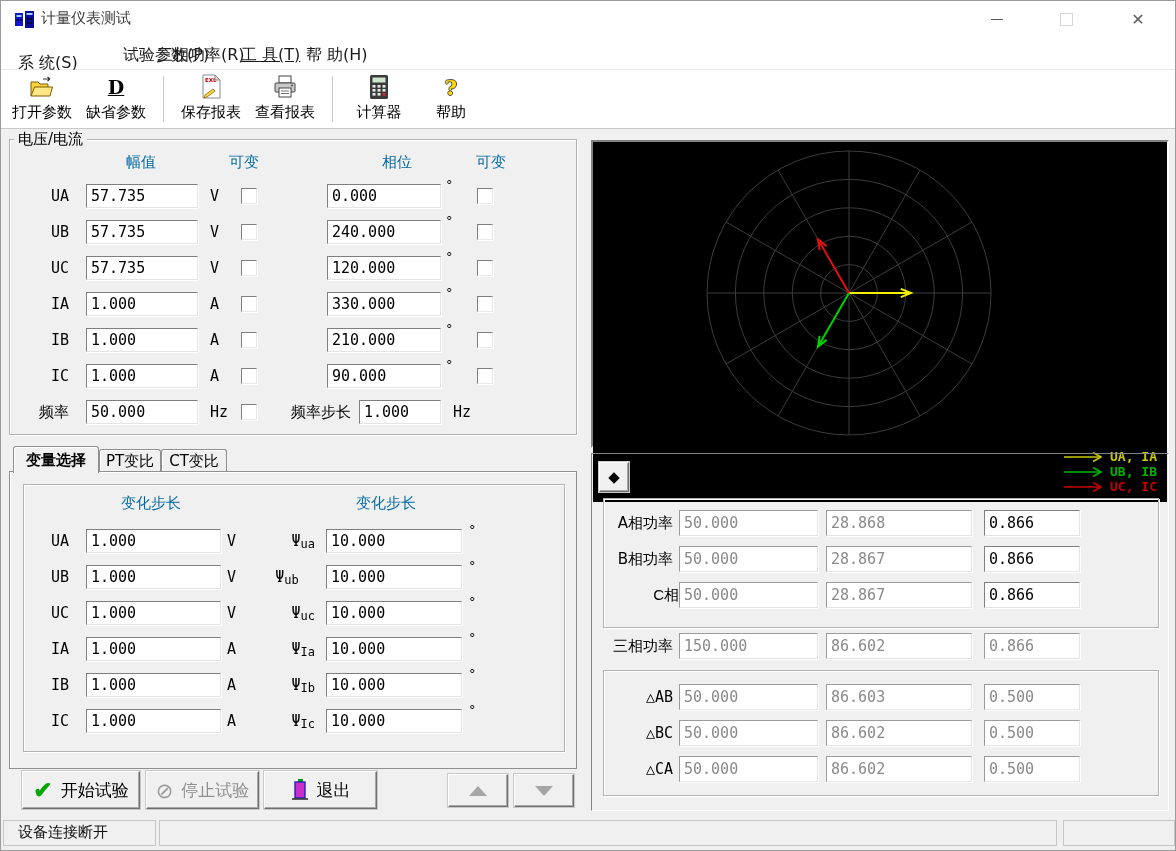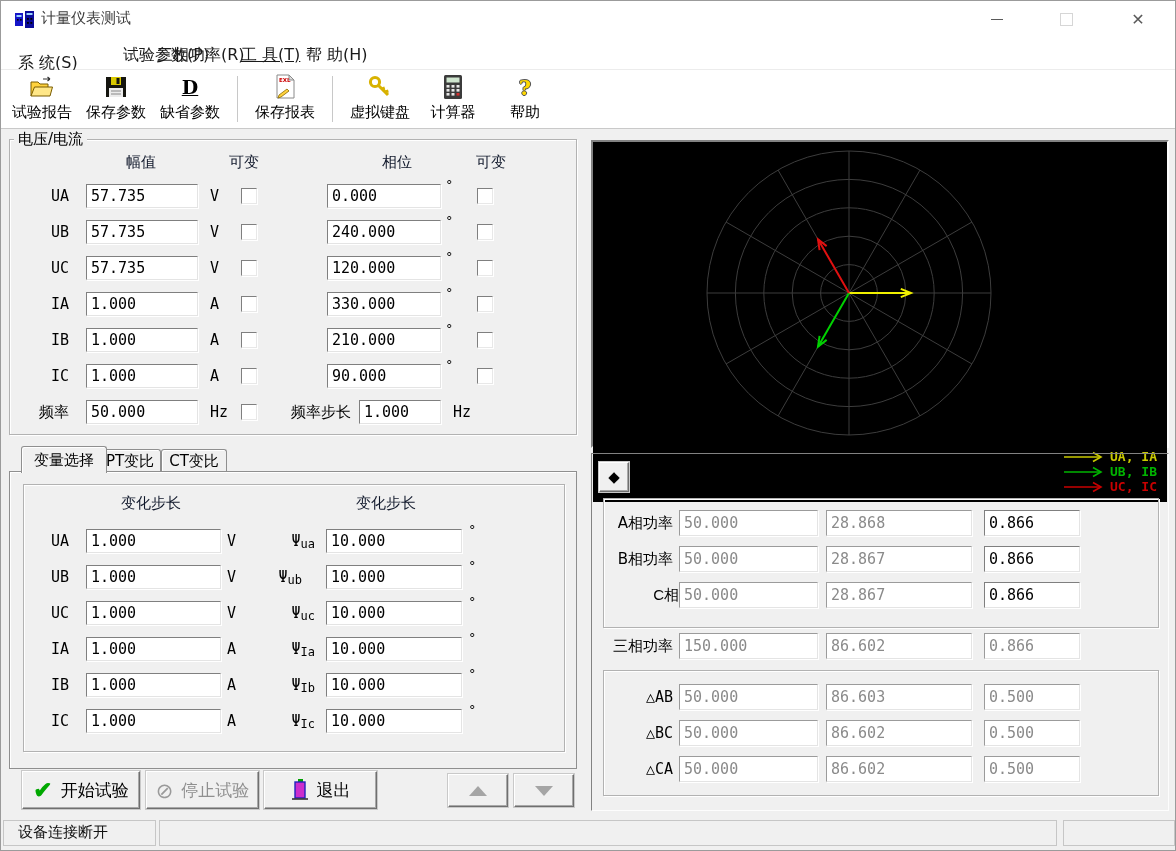--- a/index.html
+++ b/index.html
@@ -14,21 +14,21 @@
   .menu-item{position:absolute;top:6px;font-size:16px;color:#1a1a1a;padding:2px 4px;}
   .toolbar{position:absolute;left:0;top:69px;width:100%;height:59px;background:#ffffff;border-bottom:1px solid #c9c9c9;display:flex;align-items:stretch;padding-left:4px;box-sizing:border-box;}
   .tbtn{display:flex;flex-direction:column;align-items:center;justify-content:flex-start;padding:3px 7px 0 7px;min-width:58px;}
   .tbtn .ticon{height:28px;display:flex;align-items:center;justify-content:center;}
   .tbtn .tlabel{font-size:15px;color:#000;line-height:22px;white-space:nowrap;}
   .tsep{width:1px;background:#c8c8c8;margin:6px 10px;}
   
   .client{position:absolute;left:0;top:128px;width:100%;height:690px;background:#f0f0f0;}
   .groupbox{position:absolute;border:1px solid #b2b2b2;box-shadow:inset 1px 1px 0 #ffffff,1px 1px 0 #ffffff;}
   .gb-label{position:absolute;background:#f0f0f0;padding:0 4px;font-size:15px;color:#000;white-space:nowrap;}
-  .hdr{position:absolute;font-size:15px;color:#0f172a;text-align:center;}
+  .hdr{position:absolute;font-size:15px;color:#0369a1;text-align:center;}
   .rowlabel{position:absolute;font-size:15px;color:#000;text-align:right;font-family:"DejaVu Sans Mono","DejaVu Sans",monospace;}
   .field{position:absolute;box-sizing:border-box;background:#fff;border:1px solid;border-color:#7f7f7f #e4e4e4 #e4e4e4 #7f7f7f;box-shadow:1px 1px 0 #ffffff;font:15px "DejaVu Sans Mono",monospace;color:#000;padding:1px 4px;}
   .field.muted{color:#8a8a8a;border-color:#9b9b9b #e4e4e4 #e4e4e4 #9b9b9b;}
   .unit{position:absolute;font-size:15px;font-family:"DejaVu Sans Mono",monospace;color:#000;}
   .deg{position:absolute;font-size:13px;color:#000;}
   .checkbox{position:absolute;width:14px;height:14px;background:#fff;border:1px solid;border-color:#7f7f7f #e8e8e8 #e8e8e8 #7f7f7f;box-shadow:1px 1px 0 #ffffff;}
   .tab{position:absolute;background:#f0f0f0;border:1px solid #8f8f8f;border-bottom:none;border-radius:3px 3px 0 0;font-size:15px;display:flex;align-items:center;justify-content:center;box-shadow:inset 1px 1px 0 #fff;}
   .tabpane{position:absolute;background:#f0f0f0;border:1px solid #8f8f8f;box-shadow:inset 1px 1px 0 #fff;}
   .push{position:absolute;box-sizing:border-box;background:#f0f0f0;border:1px solid;border-color:#ffffff #6f6f6f #6f6f6f #ffffff;box-shadow:inset -1px -1px 0 #a8a8a8,0 0 0 1px #c9c9c9;display:flex;align-items:center;justify-content:center;gap:8px;font-size:17px;color:#000;}
   .push.disabled{color:#8f8f8f;}
@@ -86,62 +86,53 @@
 
   <div class="toolbar">
     <div class="tbtn">
       <span class="ticon">
         <svg width="26" height="24" viewBox="0 0 26 24">
           <path d="M14 4 h7 M21 4 l-2.5 -2 M21 4 l-2.5 2" stroke="#333" stroke-width="1.2" fill="none"></path>
           <path d="M2 21 V7 h7 l2 2 h8 v3" fill="#ffd23e" stroke="#7a5c00"></path>
           <path d="M2 21 L5.5 12 h18 L21 21 Z" fill="#ffe788" stroke="#7a5c00"></path>
         </svg>
       </span>
-      <span class="tlabel">试验报告</span>
-    </div>
-    <div class="tbtn">
-      <span class="ticon">
-        <svg width="24" height="24" viewBox="0 0 24 24">
-          <rect x="2" y="2" width="20" height="20" fill="#15150f"></rect>
-          <rect x="7" y="2" width="10" height="8" fill="#d8c800"></rect>
-          <rect x="12.5" y="3" width="3" height="6" fill="#15150f"></rect>
-          <rect x="5" y="13" width="14" height="9" fill="#ececec"></rect>
-          <line x1="7" y1="16" x2="17" y2="16" stroke="#888"></line>
-            <line x1="7" y1="19" x2="17" y2="19" stroke="#888"></line>
-        </svg>
-      </span>
-      <span class="tlabel">保存参数</span>
+      <span class="tlabel">打开参数</span>
     </div>
     <div class="tbtn">
       <span class="ticon" style="font:bold 19px 'DejaVu Serif',serif;text-decoration:underline;">D</span>
       <span class="tlabel">缺省参数</span>
     </div>
     <div class="tsep"></div>
     <div class="tbtn">
       <span class="ticon">
         <svg width="24" height="26" viewBox="0 0 24 26">
           <path d="M4 1 h12 l5 5 v18 h-17 z" fill="#fff" stroke="#8a8a8a"></path>
           <path d="M16 1 l5 5 h-5 z" fill="#dcdcdc" stroke="#8a8a8a"></path>
           <rect x="5.5" y="3" width="9" height="5" fill="#fff"></rect>
           <text x="6" y="7.5" font-size="5.5" font-weight="bold" fill="#cc0000" font-family="DejaVu Sans,sans-serif">EXL</text>
           <path d="M6 21 l8 -6 l2 2 l-8 6 l-3 1 z" fill="#ffd23e" stroke="#8a6a00" stroke-width="0.8"></path>
         </svg>
       </span>
       <span class="tlabel">保存报表</span>
     </div>
-    <div class="tsep"></div>
     <div class="tbtn">
       <span class="ticon">
-        <svg width="26" height="26" viewBox="0 0 26 26">
-          <circle cx="8" cy="8" r="4.6" fill="none" stroke="#d8b200" stroke-width="3"></circle>
-          <path d="M11.5 11.5 L21 21 M18 18 l3.4 -1 M15 15 l2.8 -1" stroke="#d8b200" stroke-width="3" fill="none"></path>
+        <svg width="26" height="24" viewBox="0 0 26 24">
+          <rect x="7" y="1" width="12" height="7" fill="#fff" stroke="#444"></rect>
+          <rect x="3" y="8" width="20" height="9" rx="1" fill="#c9c9c9" stroke="#444"></rect>
+          <circle cx="20" cy="10.5" r="1" fill="#4a4a4a"></circle>
+          <rect x="7" y="13" width="12" height="9" fill="#fff" stroke="#444"></rect>
+          <line x1="9" y1="16" x2="17" y2="16" stroke="#777"></line>
+            <line x1="9" y1="18.5" x2="17" y2="18.5" stroke="#777"></line>
         </svg>
       </span>
-      <span class="tlabel">虚拟键盘</span>
-    </div>
+      <span class="tlabel">查看报表</span>
+    </div>
+    <div class="tsep"></div>
     <div class="tbtn">
       <span class="ticon">
         <svg width="20" height="26" viewBox="0 0 20 26">
           <rect x="1" y="1" width="18" height="24" rx="1.5" fill="#3b3b3b"></rect>
           <rect x="3.5" y="3.5" width="13" height="5" fill="#cfe6cf"></rect>
           <g fill="#e8e8e8">
             <rect x="3.5" y="11" width="3" height="2.6"></rect>
               <rect x="8.5" y="11" width="3" height="2.6"></rect>
               <rect x="13.5" y="11" width="3" height="2.6"></rect>
             <rect x="3.5" y="15" width="3" height="2.6"></rect>
@@ -234,21 +225,21 @@
     <div>
       <span class="rowlabel" style="left:10px;top:274px;width:58px;font-family:'DejaVu Sans',sans-serif;">频率</span>
       <input class="field" style="left: 85px; top: 271px; width: 112px; height: 24px;" value="50.000">
       <span class="unit" style="left:209px;top:274px;">Hz</span>
       <span class="checkbox" style="left:240px;top:275px;"></span>
       <span class="rowlabel" style="left:282px;top:274px;width:68px;font-family:'DejaVu Sans',sans-serif;">频率步长</span>
       <input class="field" style="left: 358px; top: 271px; width: 82px; height: 24px;" value="1.000">
       <span class="unit" style="left:452px;top:274px;">Hz</span>
     </div>
 
-    <div class="tab" style="left:20px;top:317px;width:84px;height:26px;z-index:3;">变量选择</div>
+    <div class="tab" style="left:12px;top:317px;width:84px;height:26px;z-index:3;font-weight:bold;">变量选择</div>
     <div class="tab" style="left:98px;top:320px;width:60px;height:23px;">PT变比</div>
     <div class="tab" style="left:160px;top:320px;width:64px;height:23px;">CT变比</div>
     <div class="tabpane" style="left:8px;top:342px;width:566px;height:296px;"></div>
 
     <div class="groupbox" style="left:22px;top:355px;width:540px;height:266px;"></div>
     <div class="hdr" style="left:100px;top:365px;width:100px;">变化步长</div>
     <div class="hdr" style="left:335px;top:365px;width:100px;">变化步长</div>
 
     <div>
       <span class="rowlabel" style="left:16px;top:403px;width:52px;">UA</span>
@@ -256,21 +247,21 @@
       <span class="unit" style="left:226px;top:403px;">V</span>
       <span class="rowlabel" style="left:262px;top:403px;width:52px;"><span>Ψ</span><span style="font-size:12px;vertical-align:-2px;">ua</span></span>
       <input class="field" style="left: 325px; top: 400px; width: 136px; height: 24px;" value="10.000">
       <span class="deg" style="left:468px;top:393px;">°</span>
     </div>
 
     <div>
       <span class="rowlabel" style="left:16px;top:439px;width:52px;">UB</span>
       <input class="field" style="left: 85px; top: 436px; width: 135px; height: 24px;" value="1.000">
       <span class="unit" style="left:226px;top:439px;">V</span>
-      <span class="rowlabel" style="left:249px;top:439px;width:52px;"><span>Ψ</span><span style="font-size:12px;vertical-align:-2px;">ub</span></span>
+      <span class="rowlabel" style="left:260px;top:439px;width:52px;text-align:center;"><span>Ψ</span><span style="font-size:12px;vertical-align:-2px;">ub</span></span>
       <input class="field" style="left: 325px; top: 436px; width: 136px; height: 24px;" value="10.000">
       <span class="deg" style="left:468px;top:429px;">°</span>
     </div>
 
     <div>
       <span class="rowlabel" style="left:16px;top:475px;width:52px;">UC</span>
       <input class="field" style="left: 85px; top: 472px; width: 135px; height: 24px;" value="1.000">
       <span class="unit" style="left:226px;top:475px;">V</span>
       <span class="rowlabel" style="left:262px;top:475px;width:52px;"><span>Ψ</span><span style="font-size:12px;vertical-align:-2px;">uc</span></span>
       <input class="field" style="left: 325px; top: 472px; width: 136px; height: 24px;" value="10.000">

